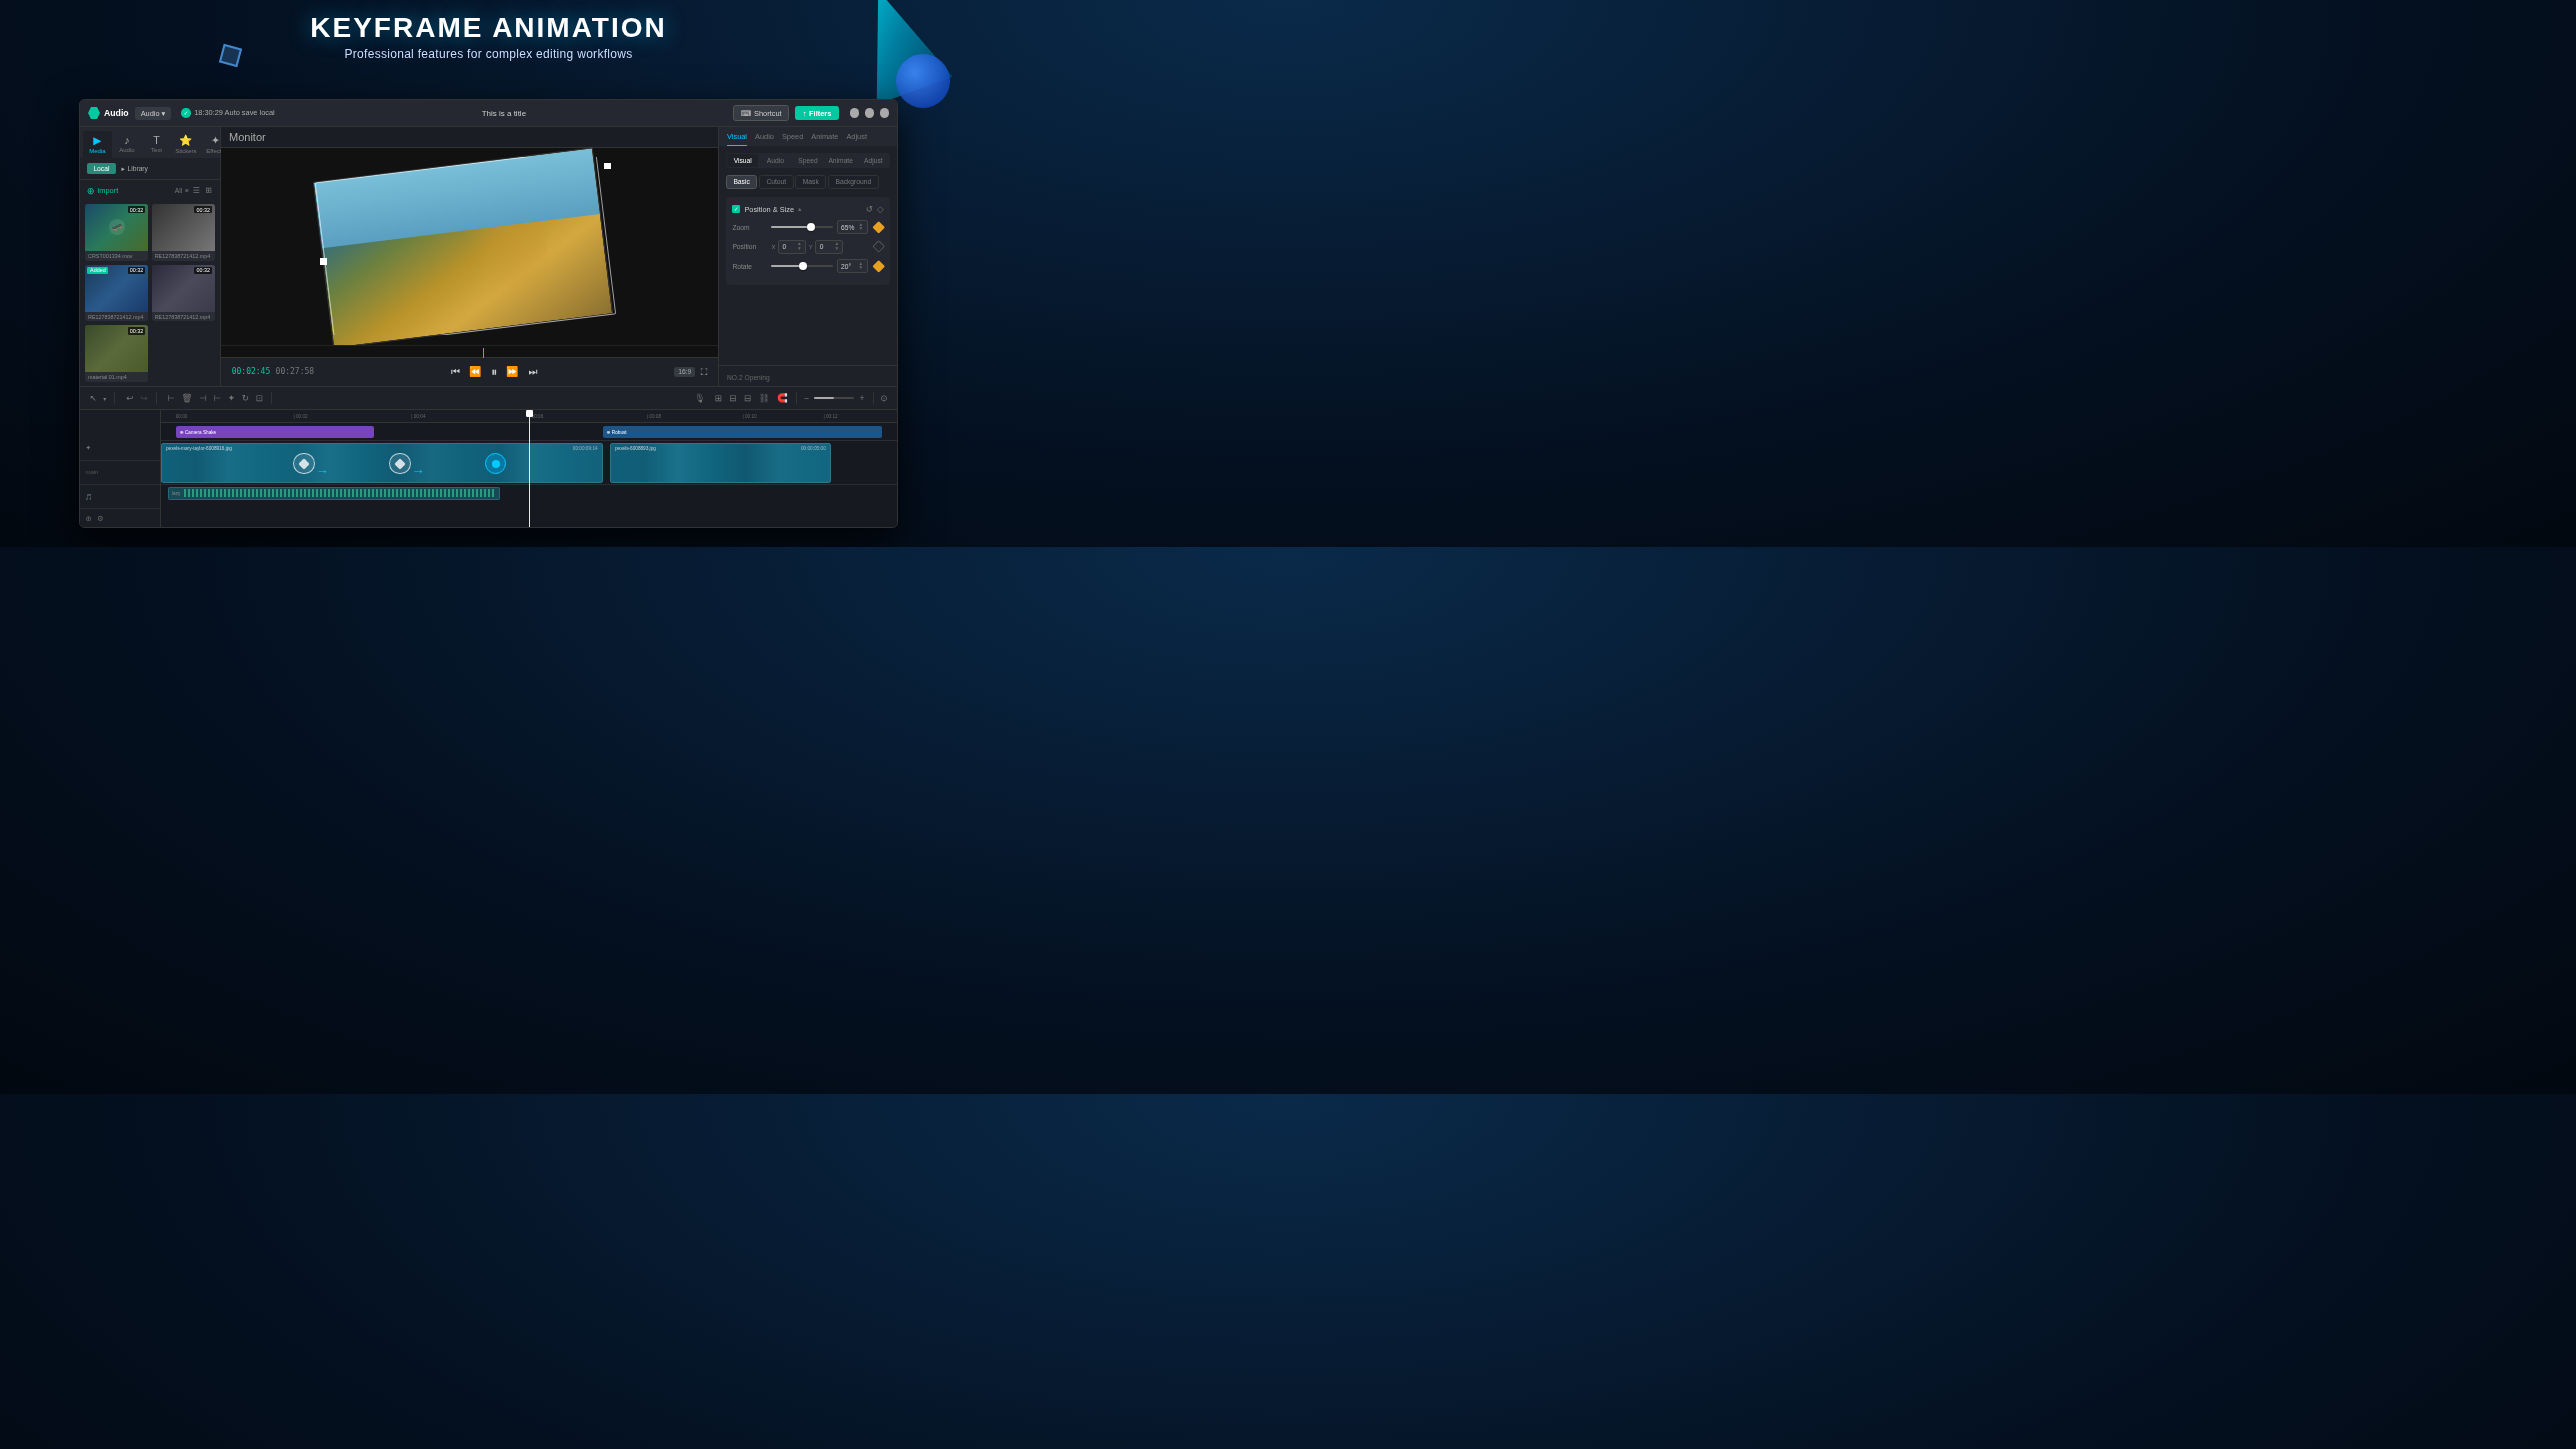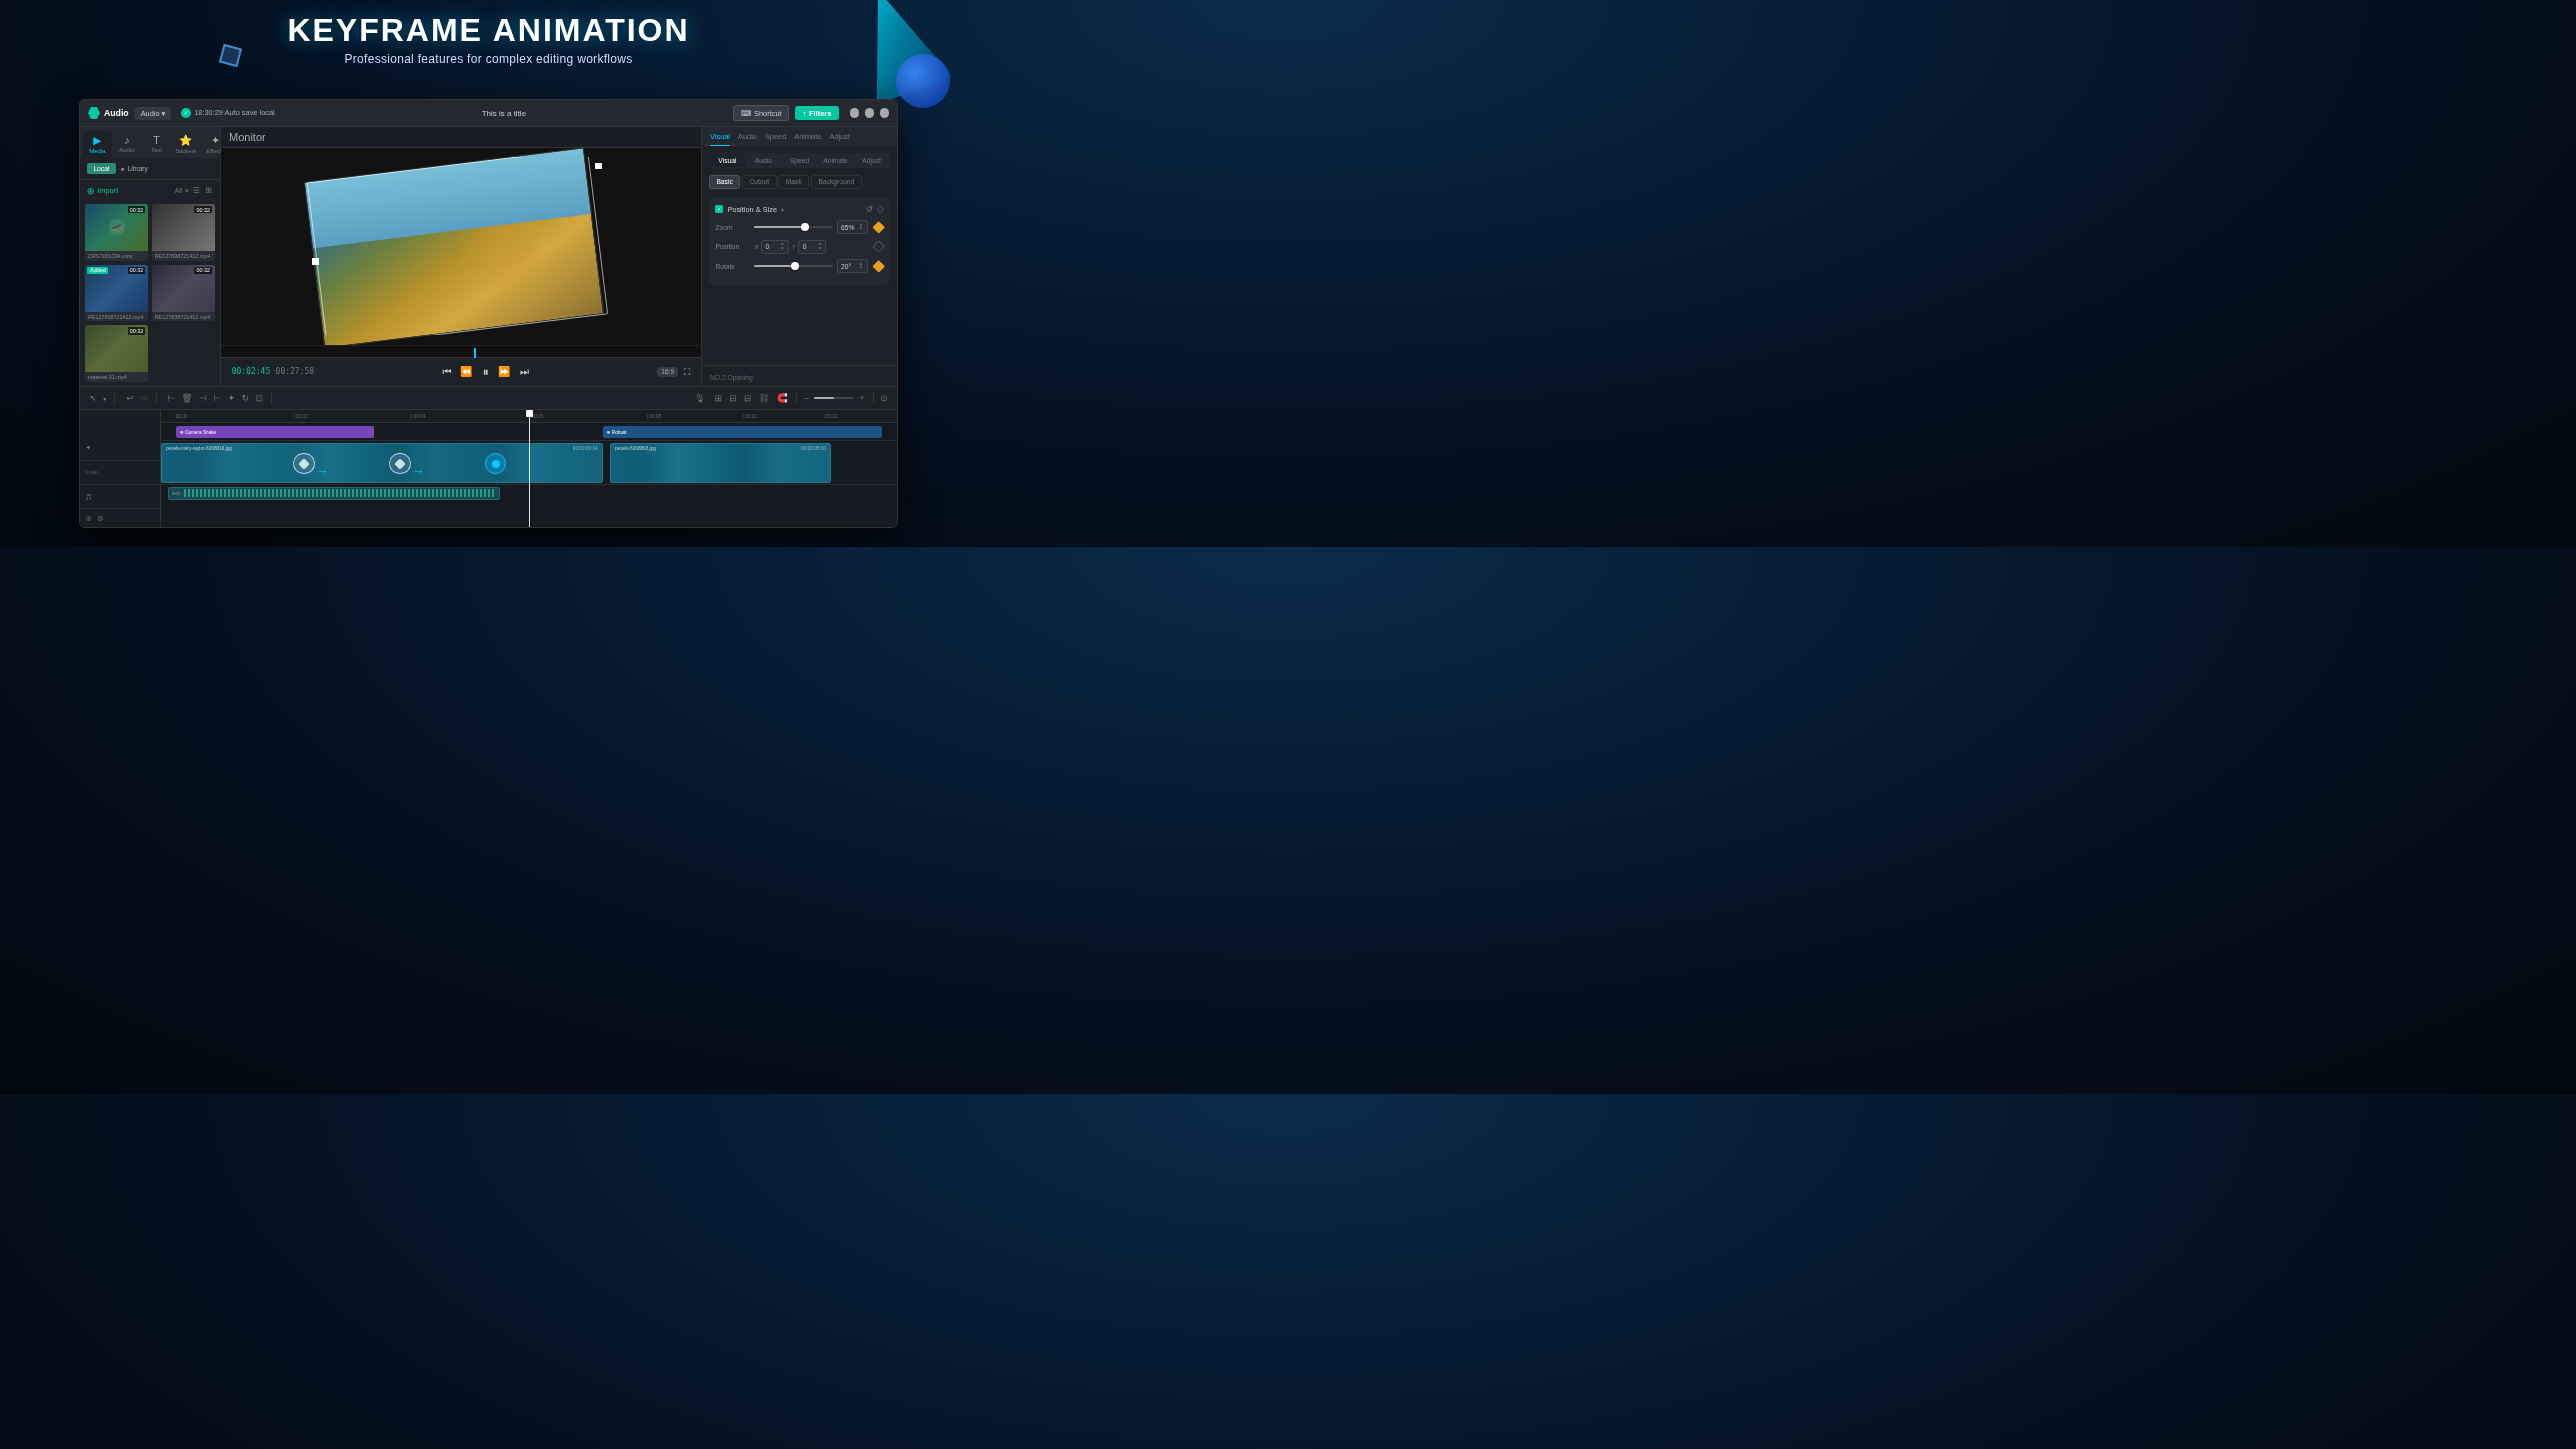--- a/index.html
+++ b/index.html
@@ -47,21 +47,21 @@
 
     
     .hero-section {
       position: absolute;
       top: 12px;
       left: 0; right: 0;
       text-align: center;
       pointer-events: none;
     }
     .hero-title {
-      font-size: 32px;
+      font-size: 28px;
       font-weight: 900;
       color: #ffffff;
       letter-spacing: 2px;
       text-shadow: 0 0 20px rgba(0,200,255,0.5);
     }
     .hero-subtitle {
       font-size: 12px;
       font-weight: 400;
       color: #ccddff;
       margin-top: 2.7px;
@@ -426,21 +426,21 @@
     .fullscreen-btn {
       background: none;
       border: none;
       color: #aaa;
       cursor: pointer;
       font-size: 9.4px;
     }
 
     
     .right-panel {
-      width: 195px;
+      width: 178px;
       background: #1e2128;
       display: flex;
       flex-direction: column;
       flex-shrink: 0;
     }
     .right-tabs-top {
       display: flex;
       padding: 5.4px 8px 0;
       background: #252830;
       gap: 8px;

